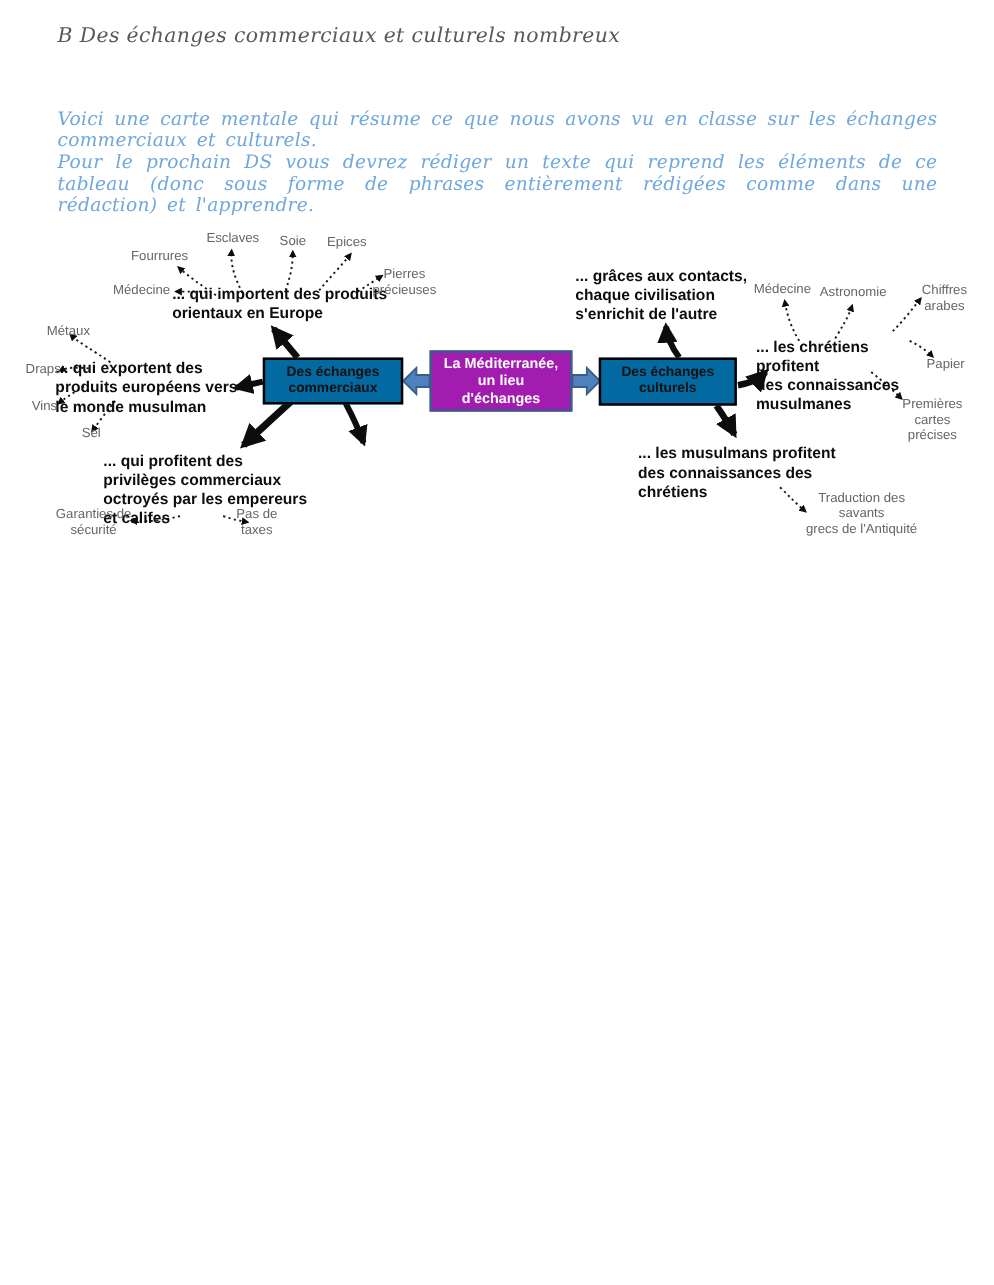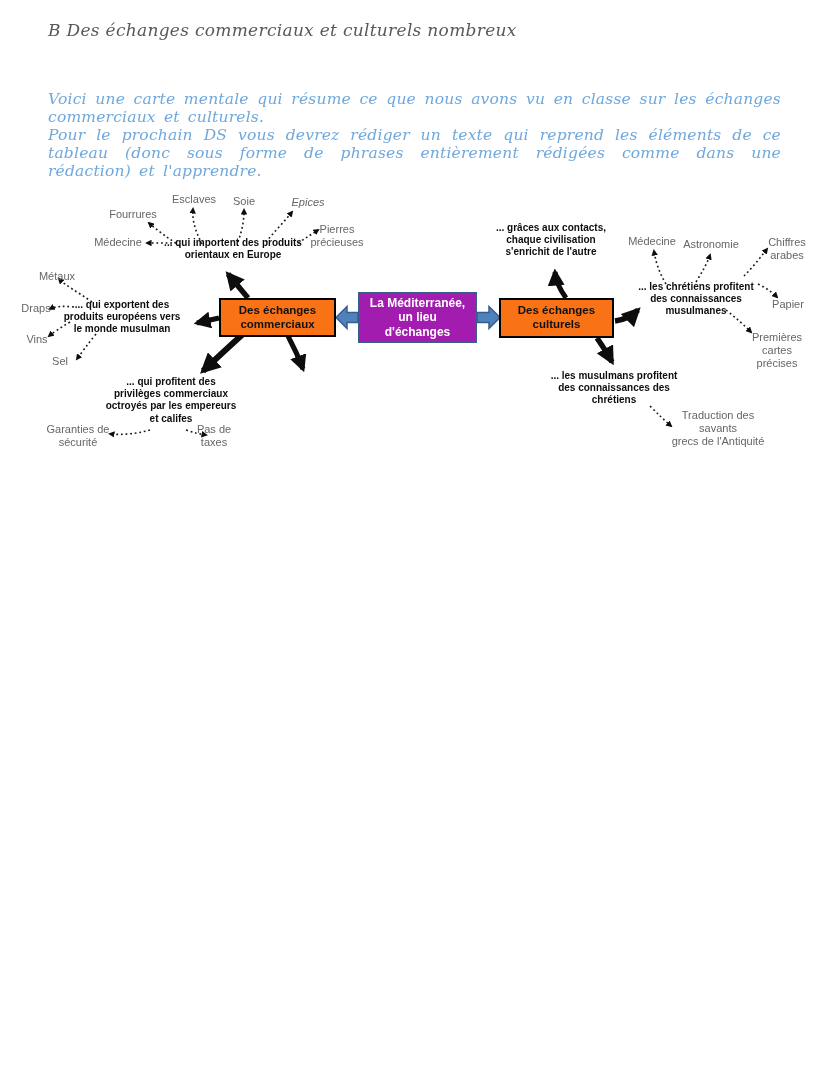--- a/index.html
+++ b/index.html
@@ -30,28 +30,28 @@
   .box{
     position:absolute;display:flex;align-items:center;justify-content:center;
     text-align:center;font-weight:bold;white-space:pre-line;line-height:1.2;
     box-sizing:border-box;
   }
   .box-center{
     left:358px;top:292px;width:119px;height:51px;
     background:#a21caf;border:2px solid #385d8a;color:#ffffff;font-size:12px;
   }
   .box-white{
-    background:#f97316;border:2px solid #000000;color:#111111;font-size:11.5px;
+    background:#0369a1;border:2px solid #000000;color:#111111;font-size:11.5px;
   }
   .box-commercial{left:219px;top:298px;width:117px;height:39px;}
   .box-cultural{left:499px;top:298px;width:115px;height:40px;}
   .node{
     position:absolute;transform:translateX(-50%);
-    font-weight:bold;font-size:10px;color:#0d0d0d;
-    text-align:center;white-space:pre-line;line-height:1.22;
+    font-weight:bold;font-size:13px;color:#0d0d0d;
+    text-align:left;white-space:pre-line;line-height:1.22;
   }
   .leaf{
     position:absolute;transform:translateX(-50%);
     font-size:11px;color:#666666;
     text-align:center;white-space:pre-line;line-height:1.2;
   }
 </style>
 </head>
 <body>
 
@@ -134,29 +134,29 @@
 s'enrichit de l'autre</div>
   <div class="node" style="left:696px;top:281px;">... les chrétiens profitent
 des connaissances
 musulmanes</div>
   <div class="node" style="left:614px;top:370px;">... les musulmans profitent
 des connaissances des
 chrétiens</div>
 
   <div class="leaf" style="left:194px;top:193px;">Esclaves</div>
   <div class="leaf" style="left:244px;top:195px;">Soie</div>
-  <div class="leaf" style="left:308px;top:196px;font-style:italic;">Epices</div>
+  <div class="leaf" style="left:289px;top:196px;">Epices</div>
   <div class="leaf" style="left:133px;top:208px;">Fourrures</div>
   <div class="leaf" style="left:118px;top:236px;">Médecine</div>
   <div class="leaf" style="left:337px;top:223px;">Pierres
 précieuses</div>
   <div class="leaf" style="left:57px;top:270px;">Métaux</div>
   <div class="leaf" style="left:36px;top:302px;">Draps</div>
   <div class="leaf" style="left:37px;top:333px;">Vins</div>
-  <div class="leaf" style="left:60px;top:355px;text-align:center;">Sel</div>
+  <div class="leaf" style="left:76px;top:355px;text-align:center;">Sel</div>
   <div class="leaf" style="left:78px;top:423px;">Garanties de
 sécurité</div>
   <div class="leaf" style="left:214px;top:423px;">Pas de
 taxes</div>
   <div class="leaf" style="left:652px;top:235px;">Médecine</div>
   <div class="leaf" style="left:711px;top:238px;">Astronomie</div>
   <div class="leaf" style="left:787px;top:236px;">Chiffres
 arabes</div>
   <div class="leaf" style="left:788px;top:298px;">Papier</div>
   <div class="leaf" style="left:777px;top:331px;">Premières

